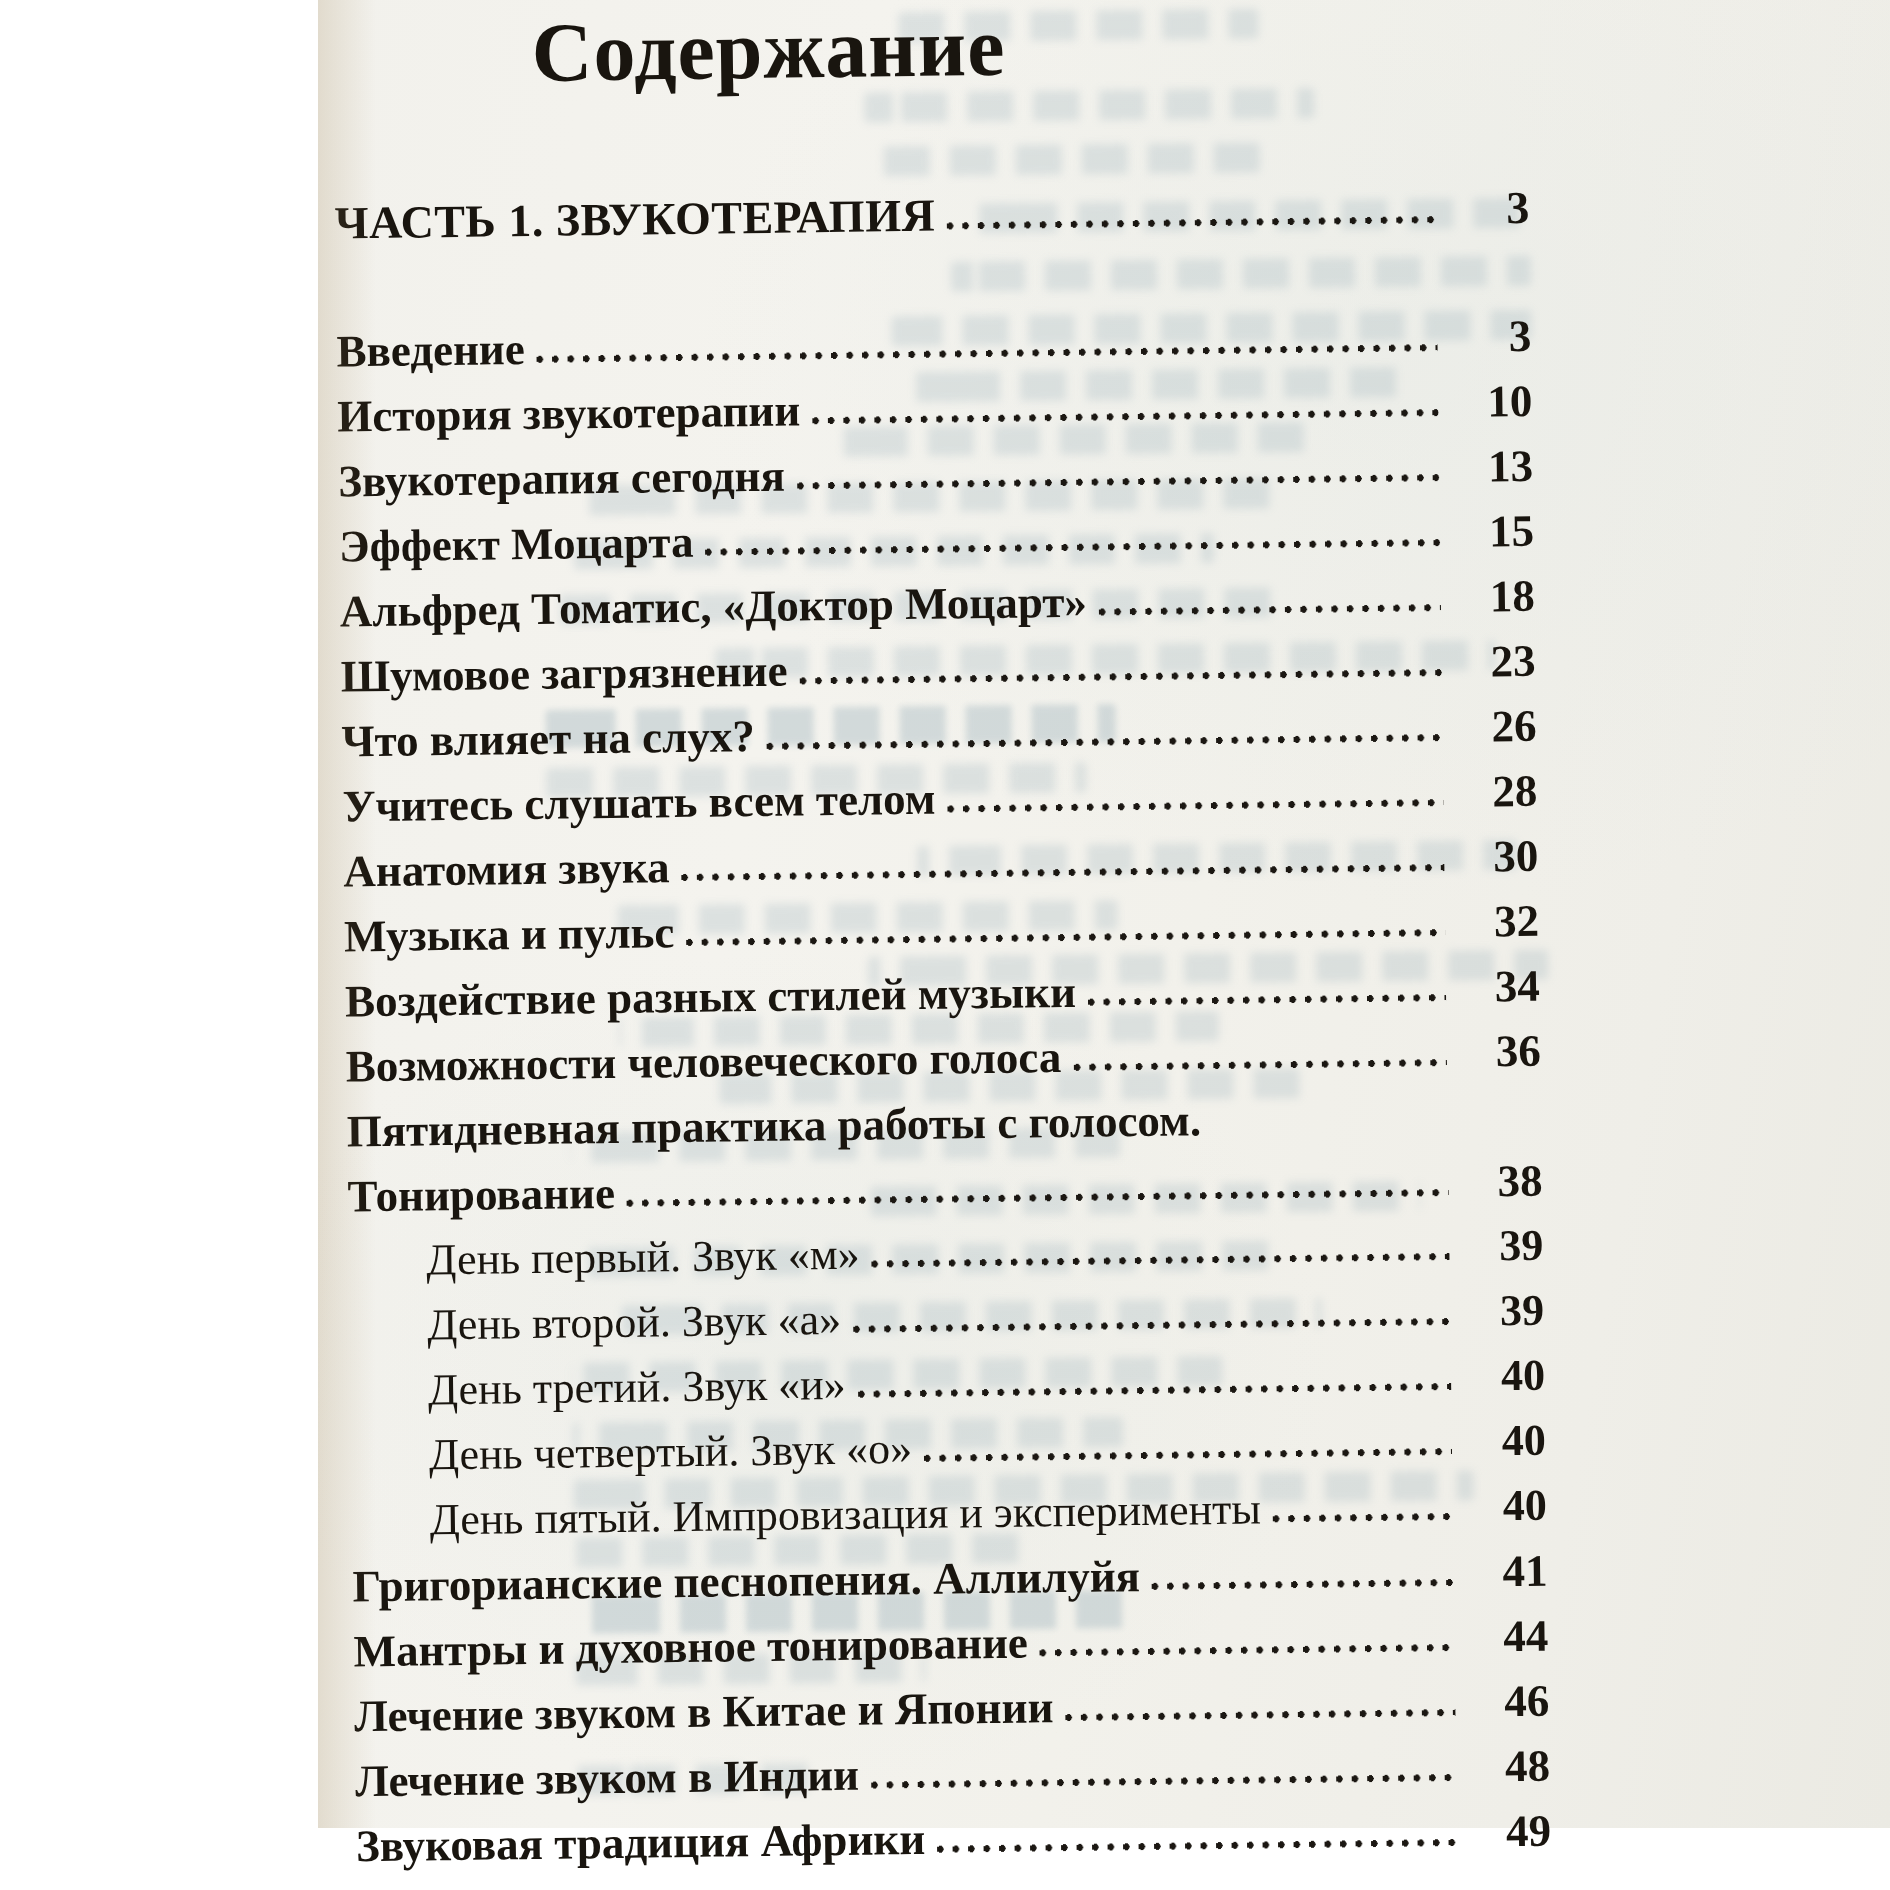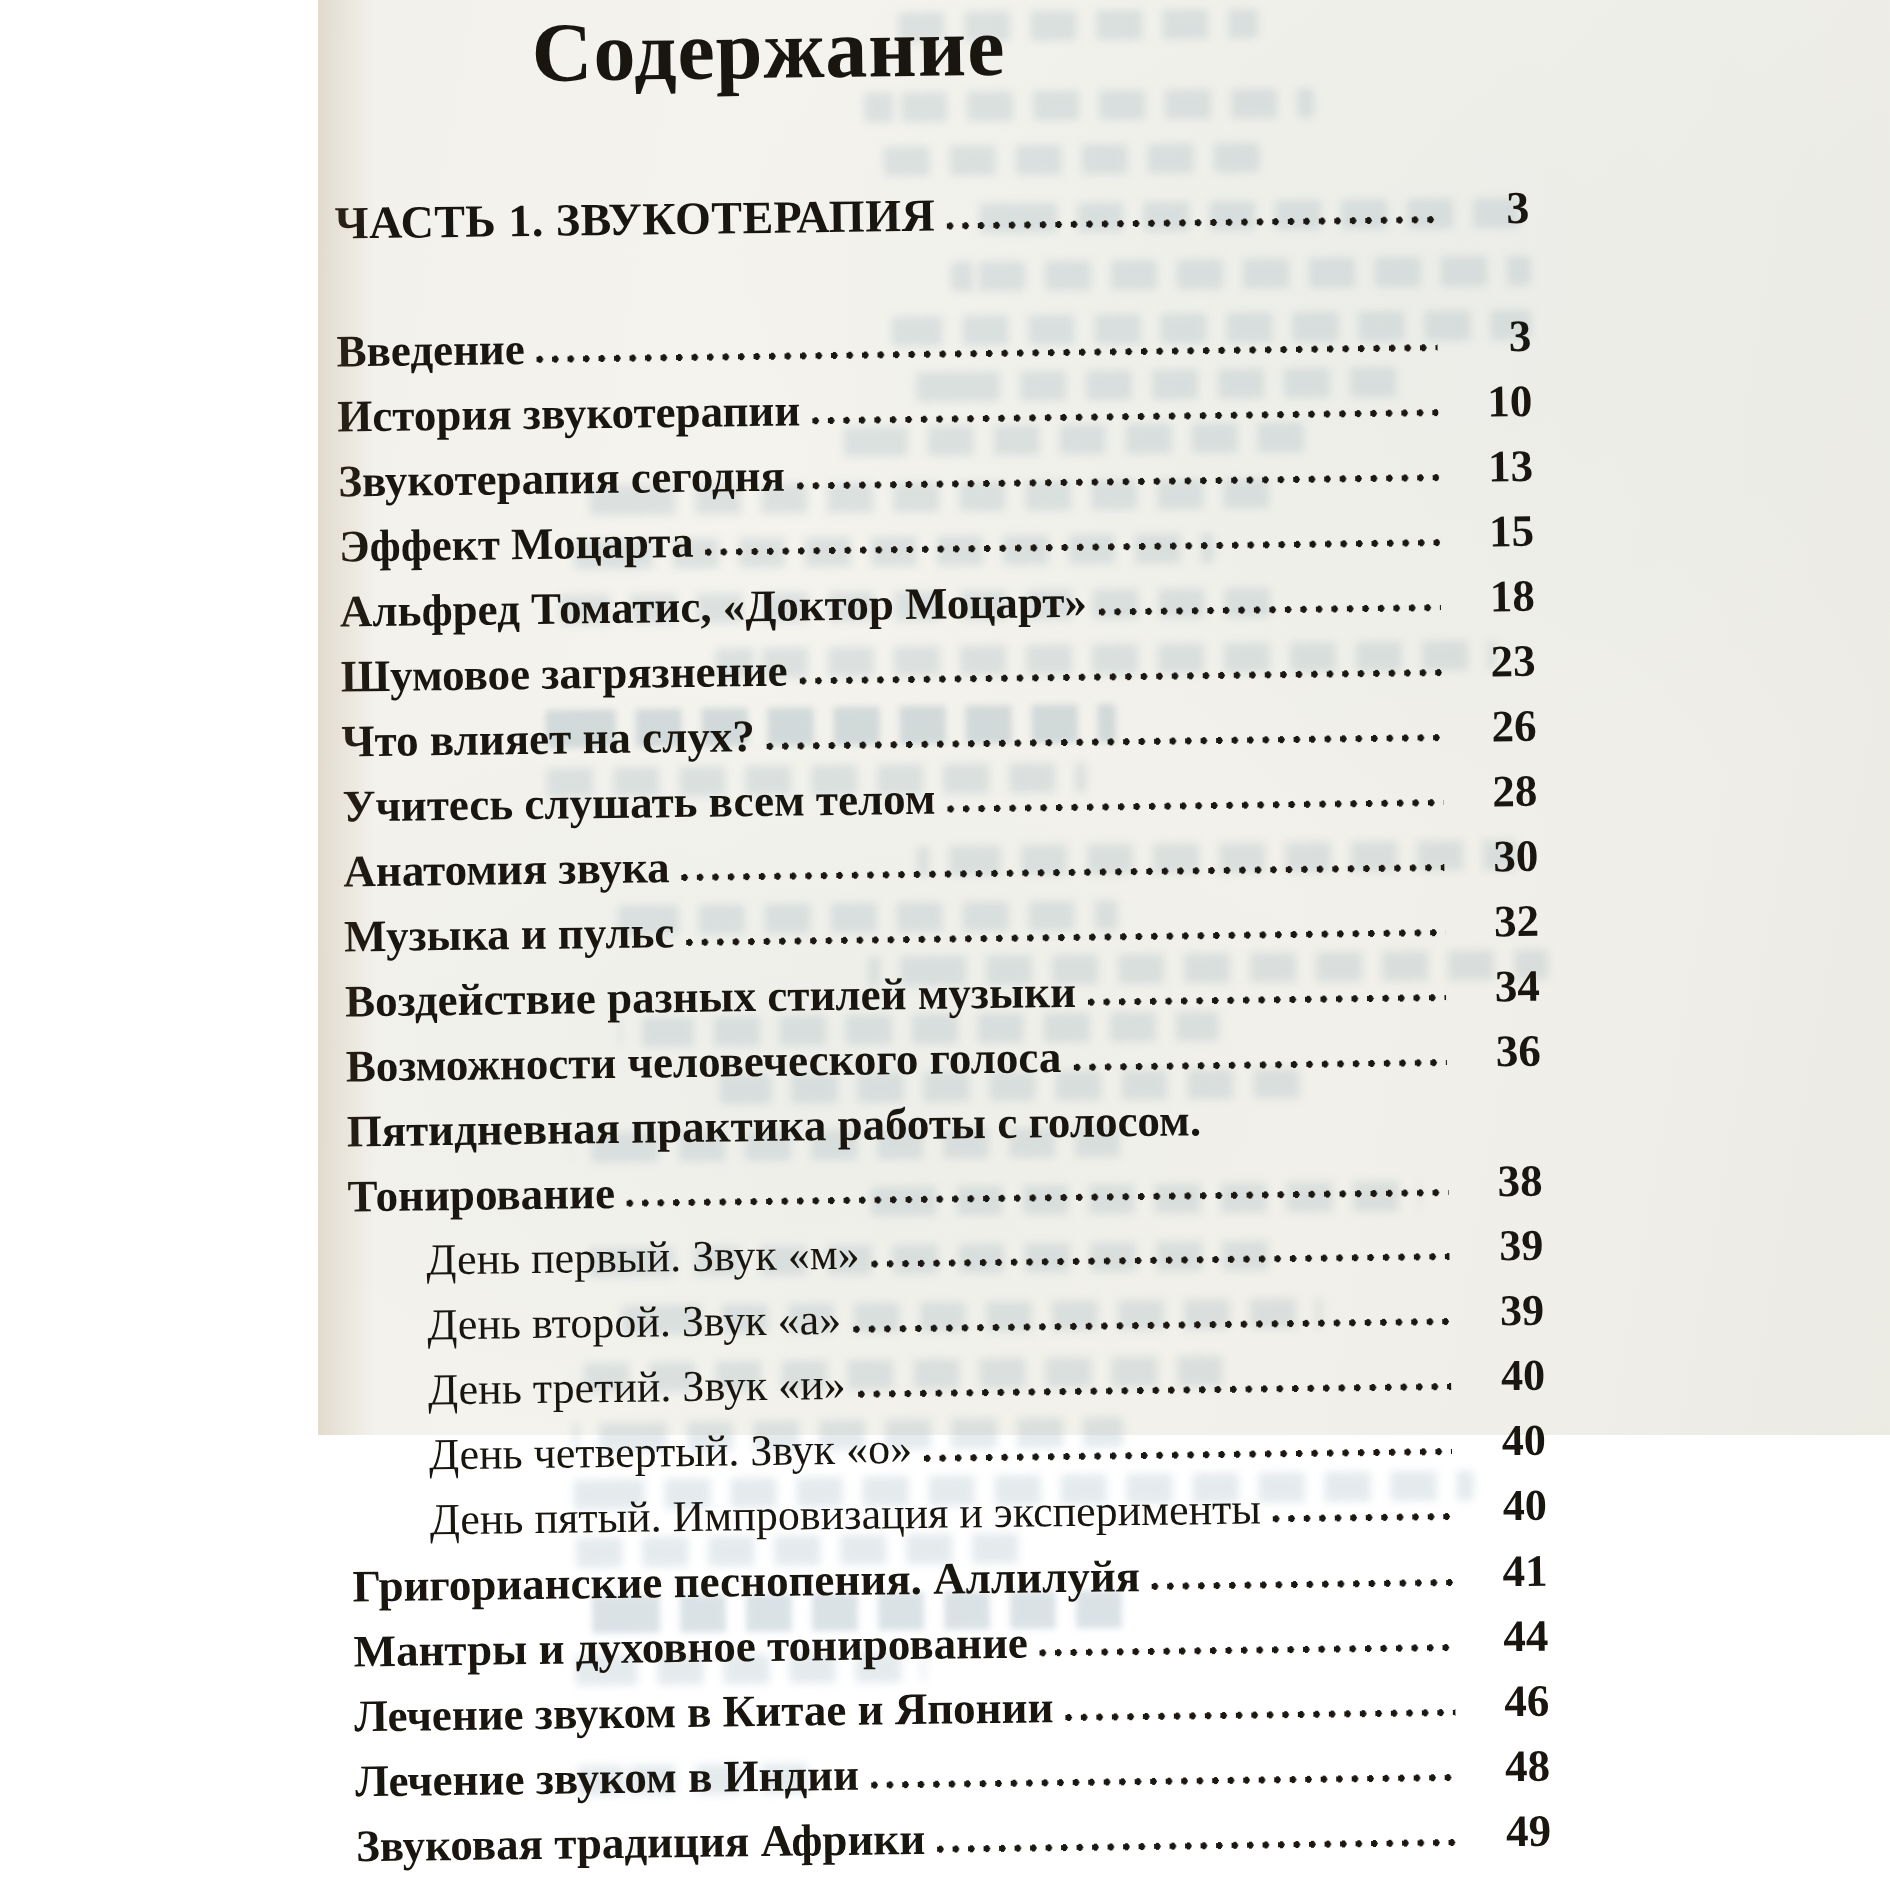--- a/index.html
+++ b/index.html
@@ -13,21 +13,21 @@
     position:absolute;left:301px;top:-6px;width:36px;height:1902px;
     background:linear-gradient(90deg,
       rgba(246,236,215,0) 0%, #f3e6c6 14%, #ecd7a8 38%,
       #e3c astray 0, #e3c996 62%, #d8bb84 84%, rgba(195,165,115,.35) 100%);
     filter:blur(1.3px);
     transform:rotate(.15deg);
     border-radius:8px;
   }
   
   .page{
-    position:absolute;left:318px;top:0;width:1572px;height:1435px;
+    position:absolute;left:318px;top:0;width:1572px;height:1828px;
     background:
       radial-gradient(1200px 900px at 70% 20%, rgba(226,232,229,.35), rgba(226,232,229,0) 60%),
       radial-gradient(900px 700px at 30% 75%, rgba(222,228,224,.30), rgba(222,228,224,0) 60%),
       linear-gradient(100deg,#f2f1ec 0%,#f4f3ee 30%,#f2f1eb 55%,#efeee8 80%,#ebeae3 100%);
   }
   .gutter-shadow{
     position:absolute;left:0;top:0;width:58px;height:100%;
     background:linear-gradient(90deg,rgba(158,130,82,.20),rgba(158,130,82,0));
     pointer-events:none;
   }

